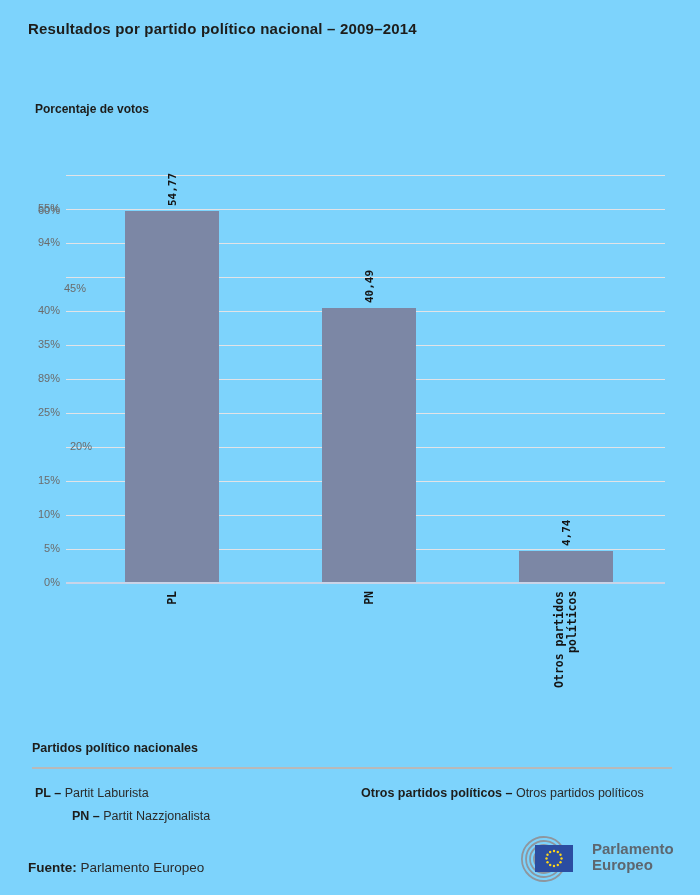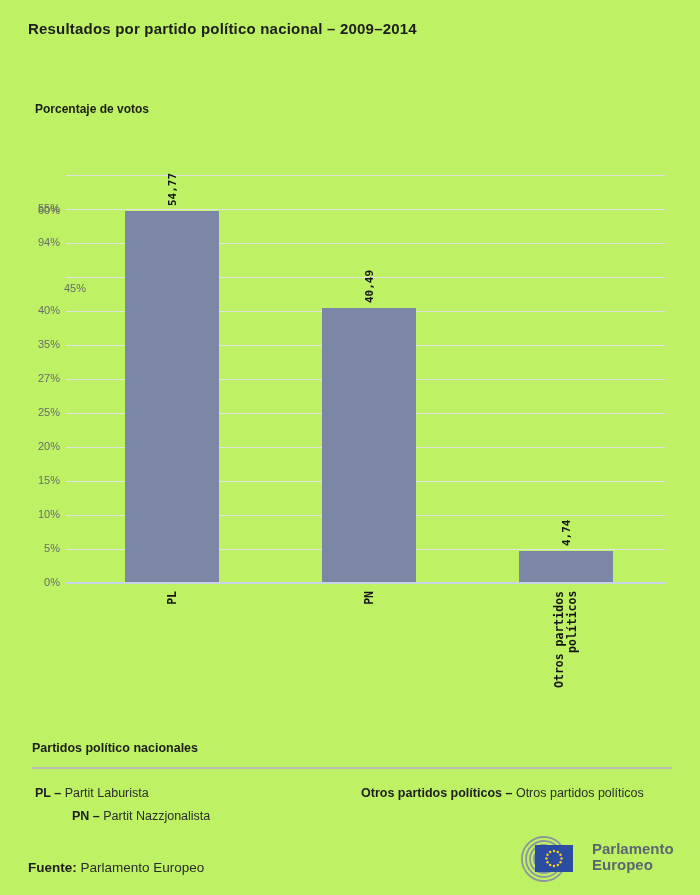--- a/index.html
+++ b/index.html
@@ -1,16 +1,16 @@
 <!DOCTYPE html>
 <html><head>
 <meta charset="utf-8">
 <style>
   html,body{margin:0;padding:0;background:#fff;}
-  .page{position:relative;width:700px;height:895px;background:#bef264;
+  .page{position:relative;width:700px;height:895px;background:#7dd3fc;
         font-family:"Liberation Sans",sans-serif;overflow:hidden;}
 
   .title{position:absolute;left:28px;top:20px;font-size:15px;font-weight:bold;
          color:#1d1d1b;letter-spacing:.2px;}
   .subtitle{position:absolute;left:30px;top:50px;font-size:16px;color:#3c3c3b;}
   .axis-title{position:absolute;left:35px;top:102px;font-size:12px;font-weight:bold;color:#1d1d1b;}
 
   .chart{position:absolute;left:0;top:0;width:700px;height:700px;}
   .y-tick{position:absolute;left:0;width:60px;text-align:right;
           font-size:11px;color:#6b6b6b;}
@@ -46,25 +46,25 @@
 
   <div class="chart" id="chart">
       <div class="y-tick" style="top: 576px;">0%</div>
       <div class="gridline" style="left: 66px; top: 548.5px; width: 599px; height: 1px; background: rgb(227, 227, 230);"></div>
       <div class="y-tick" style="top: 542px;">5%</div>
       <div class="gridline" style="left: 66px; top: 514.5px; width: 599px; height: 1px; background: rgb(227, 227, 230);"></div>
       <div class="y-tick" style="top: 508px;">10%</div>
       <div class="gridline" style="left: 66px; top: 480.5px; width: 599px; height: 1px; background: rgb(227, 227, 230);"></div>
       <div class="y-tick" style="top: 474px;">15%</div>
       <div class="gridline" style="left: 66px; top: 446.5px; width: 599px; height: 1px; background: rgb(227, 227, 230);"></div>
-      <div class="y-tick" style="top: 440px;">20%</div>
+      <div class="y-tick" style="top: 440px; margin-left: 32px;">20%</div>
       <div class="gridline" style="left: 66px; top: 412.5px; width: 599px; height: 1px; background: rgb(227, 227, 230);"></div>
       <div class="y-tick" style="top: 406px;">25%</div>
       <div class="gridline" style="left: 66px; top: 378.5px; width: 599px; height: 1px; background: rgb(227, 227, 230);"></div>
-      <div class="y-tick" style="top: 372px;">27%</div>
+      <div class="y-tick" style="top: 372px;">89%</div>
       <div class="gridline" style="left: 66px; top: 344.5px; width: 599px; height: 1px; background: rgb(227, 227, 230);"></div>
       <div class="y-tick" style="top: 338px;">35%</div>
       <div class="gridline" style="left: 66px; top: 310.5px; width: 599px; height: 1px; background: rgb(227, 227, 230);"></div>
       <div class="y-tick" style="top: 304px;">40%</div>
       <div class="gridline" style="left: 66px; top: 276.5px; width: 599px; height: 1px; background: rgb(227, 227, 230);"></div>
       <div class="y-tick" style="top: 282px; margin-left: 26px;">45%</div>
       <div class="gridline" style="left: 66px; top: 242.5px; width: 599px; height: 1px; background: rgb(227, 227, 230);"></div>
       <div class="y-tick" style="top: 236px;">94%</div>
       <div class="gridline" style="left: 66px; top: 208.5px; width: 599px; height: 1px; background: rgb(227, 227, 230);"></div>
       <div class="y-tick" style="top: 202px;">55%</div>

